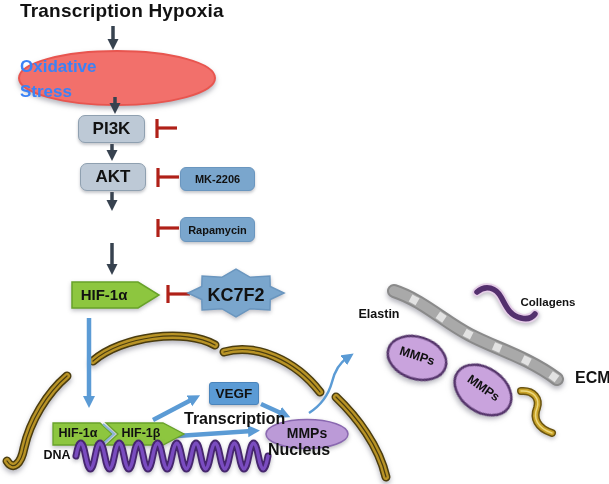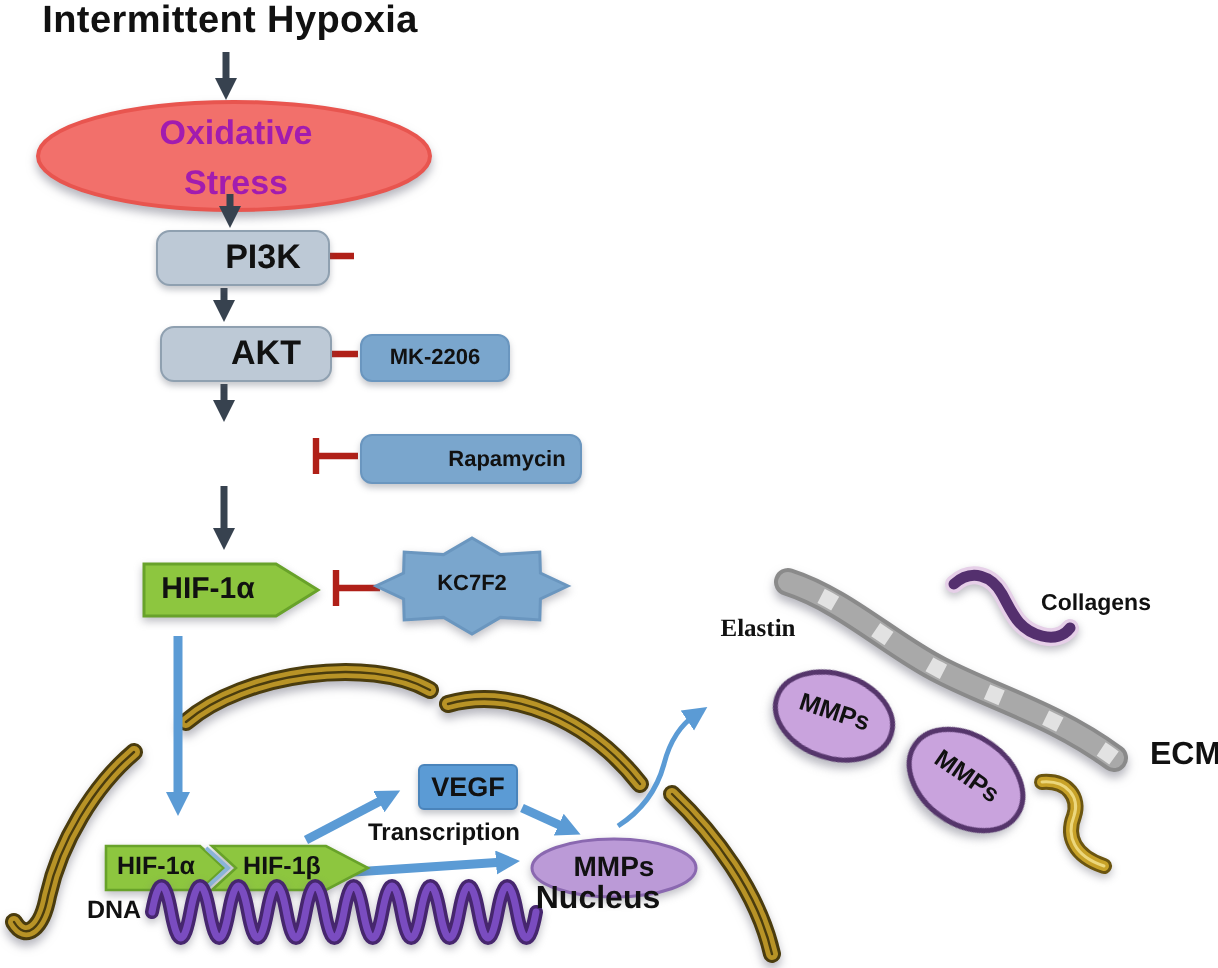--- a/index.html
+++ b/index.html
@@ -3,27 +3,26 @@
 <meta charset="utf-8">
 <style>
   html,body{margin:0;padding:0;background:#fff;}
   #fig{
     position:relative;width:609px;height:484px;background:#fff;overflow:hidden;
     font-family:"Liberation Sans","DejaVu Sans",sans-serif;color:var(--text,#111);
   }
   #shapes{position:absolute;left:0;top:0;z-index:1;}
   .lbl{position:absolute;z-index:2;font-weight:bold;color:var(--text,#111);text-align:center;line-height:1.1;white-space:nowrap;}
   .title{font-size:19px;letter-spacing:0.2px;}
-  .stress-text{display:flex;flex-direction:column;justify-content:center;align-items:center;font-size:17px;line-height:1.5;color:#a21caf;}
+  .stress-text{display:flex;flex-direction:column;justify-content:center;align-items:flex-start;font-size:17px;line-height:1.5;color:#3b82f6;}
   .node{
     position:absolute;z-index:2;display:flex;align-items:center;justify-content:center;
     background:var(--node-fill,#bdc9d6);border:1.5px solid var(--node-stroke,#8fa0b0);
     border-radius:7px;font-weight:bold;font-size:17px;
     box-shadow:0 2px 3px rgba(90,95,110,.35);
-    padding-left:20px;
   }
   .inh{
     position:absolute;z-index:2;display:flex;align-items:center;justify-content:center;
     background:var(--inhibitor-fill,#7aa6cd);border:1px solid var(--inhibitor-stroke,#6a96bf);
     border-radius:6px;font-weight:bold;font-size:11px;
     box-shadow:0 2px 3px rgba(90,95,110,.35);
   }
   .vegf{
     position:absolute;z-index:2;display:flex;align-items:center;justify-content:center;
     background:var(--blue-accent,#5b9bd5);border:1.5px solid var(--blue-dark,#4a84bb);
@@ -136,49 +135,49 @@
     </g>
 
     <g transform="rotate(18 417 358)" class="soft">
       <ellipse cx="417" cy="358" rx="30" ry="21" style="fill:var(--mmps-fill,#c9a3dd);stroke:var(--mmps-stroke,#55356b);stroke-width:2.5"></ellipse>
     </g>
     <g transform="rotate(35 483 390)" class="soft">
       <ellipse cx="483" cy="390" rx="31" ry="22" style="fill:var(--mmps-fill,#c9a3dd);stroke:var(--mmps-stroke,#55356b);stroke-width:2.5"></ellipse>
     </g>
   </svg>
 
-  <div class="lbl title" style="left:20px;top:1px;width:190px;">Intermittent Hypoxia</div>
+  <div class="lbl title" style="left:20px;top:1px;width:190px;">Transcription Hypoxia</div>
 
   <div class="lbl stress-text" style="left:20px;top:52px;width:196px;height:54px;">
     <span>Oxidative</span>
     <span>Stress</span>
   </div>
 
   <div class="node" style="left:78px;top:115px;width:65px;height:26px;">PI3K</div>
 
   <div class="node" style="left:80px;top:163px;width:64px;height:26px;">AKT</div>
   <div class="inh" style="left:180px;top:167px;width:73px;height:22px;">MK-2206</div>
 
-  <div class="inh" style="left:180px;top:217px;width:73px;height:23px;padding-left:36px;">Rapamycin</div>
+  <div class="inh" style="left:180px;top:217px;width:73px;height:23px;">Rapamycin</div>
 
   <div class="lbl" style="left:72px;top:287px;width:64px;font-size:15px;">HIF-1α</div>
-  <div class="lbl" style="left:206px;top:286px;width:60px;font-size:11px;">KC7F2</div>
+  <div class="lbl" style="left:206px;top:286px;width:60px;font-size:18px;">KC7F2</div>
 
   <div class="vegf" style="left:209px;top:382px;width:48px;height:21px;">VEGF</div>
-  <div class="lbl" style="left:184px;top:410px;width:68px;font-size:12px;">Transcription</div>
+  <div class="lbl" style="left:184px;top:410px;width:68px;font-size:16px;">Transcription</div>
 
   <div class="lbl" style="left:52px;top:427px;width:52px;font-size:12.5px;">HIF-1α</div>
   <div class="lbl" style="left:112px;top:427px;width:58px;font-size:12.5px;">HIF-1β</div>
 
   <div class="lbl" style="left:277px;top:426px;width:60px;font-size:14px;">MMPs</div>
 
   <div class="lbl" style="left:40px;top:449px;width:34px;font-size:12.5px;">DNA</div>
   <div class="lbl" style="left:264px;top:441px;width:70px;font-size:16px;">Nucleus</div>
 
-  <div class="lbl" style="left:355px;top:308px;width:48px;font-size:12.5px;font-family:Liberation Serif, serif;">Elastin</div>
+  <div class="lbl" style="left:355px;top:308px;width:48px;font-size:12.5px;">Elastin</div>
   <div class="lbl" style="left:517px;top:296px;width:62px;font-size:11.5px;">Collagens</div>
 
   <div class="lbl rot" style="left:392px;top:350px;width:50px;font-size:12.5px;transform:rotate(18deg);">MMPs</div>
   <div class="lbl rot" style="left:458px;top:382px;width:50px;font-size:12.5px;transform:rotate(35deg);">MMPs</div>
 
   <div class="lbl" style="left:575px;top:369px;width:34px;font-size:16px;">ECM</div>
 
 </div>
 
 </body></html>

